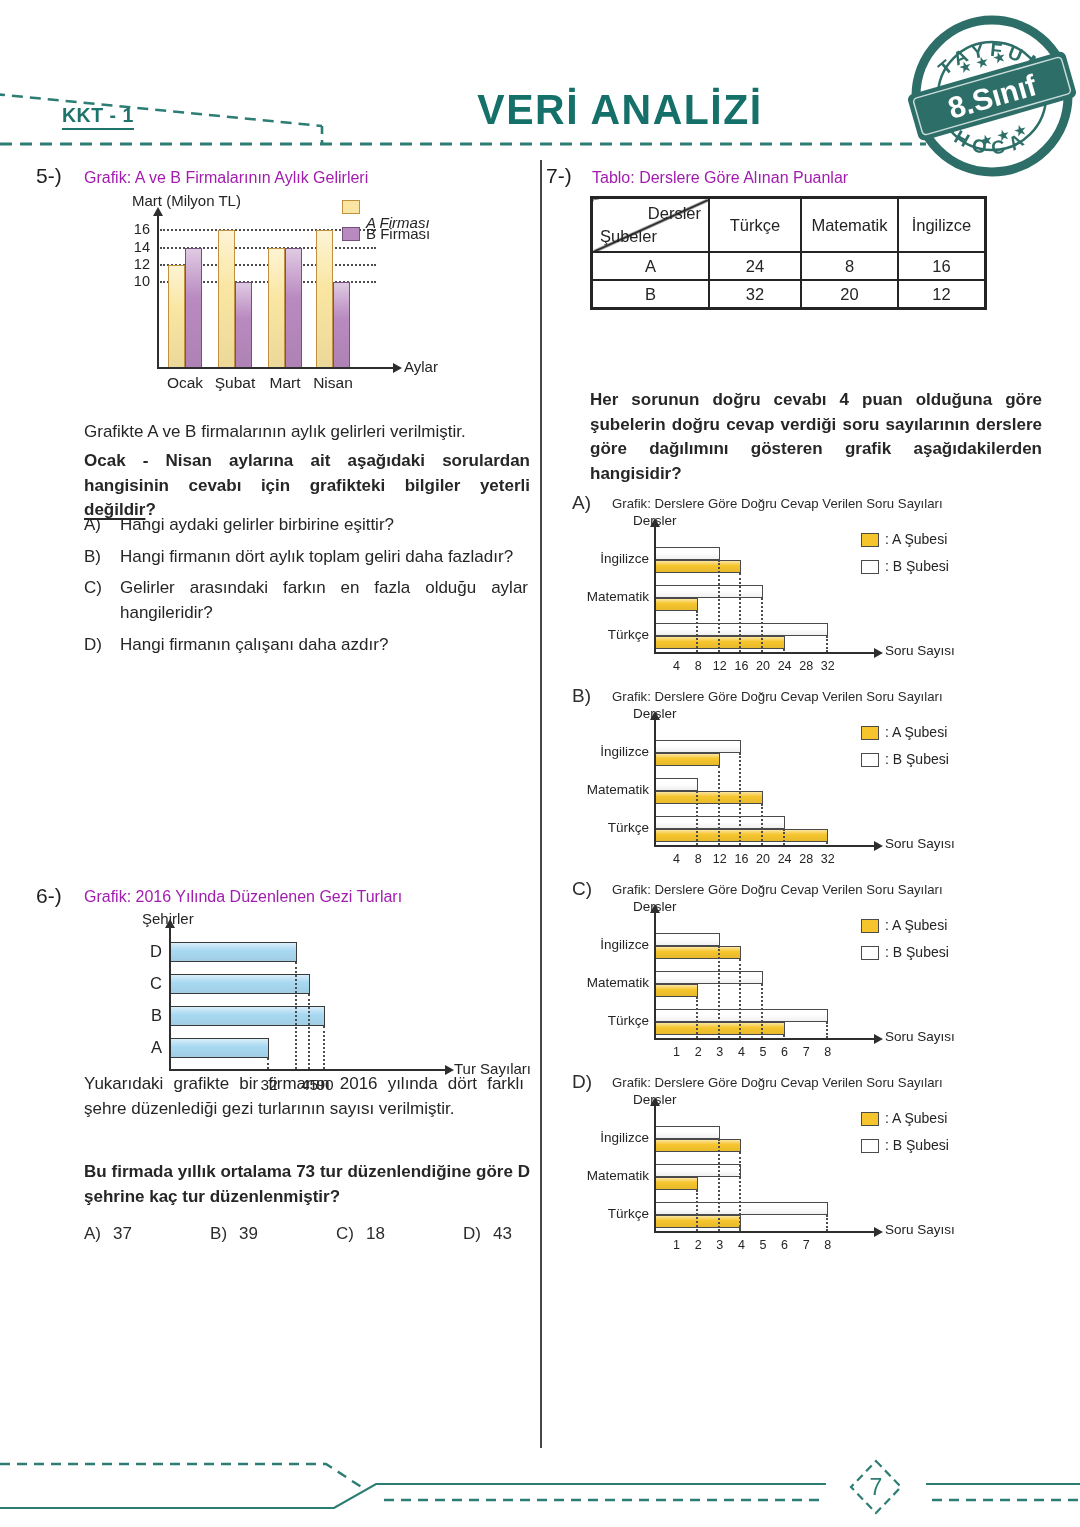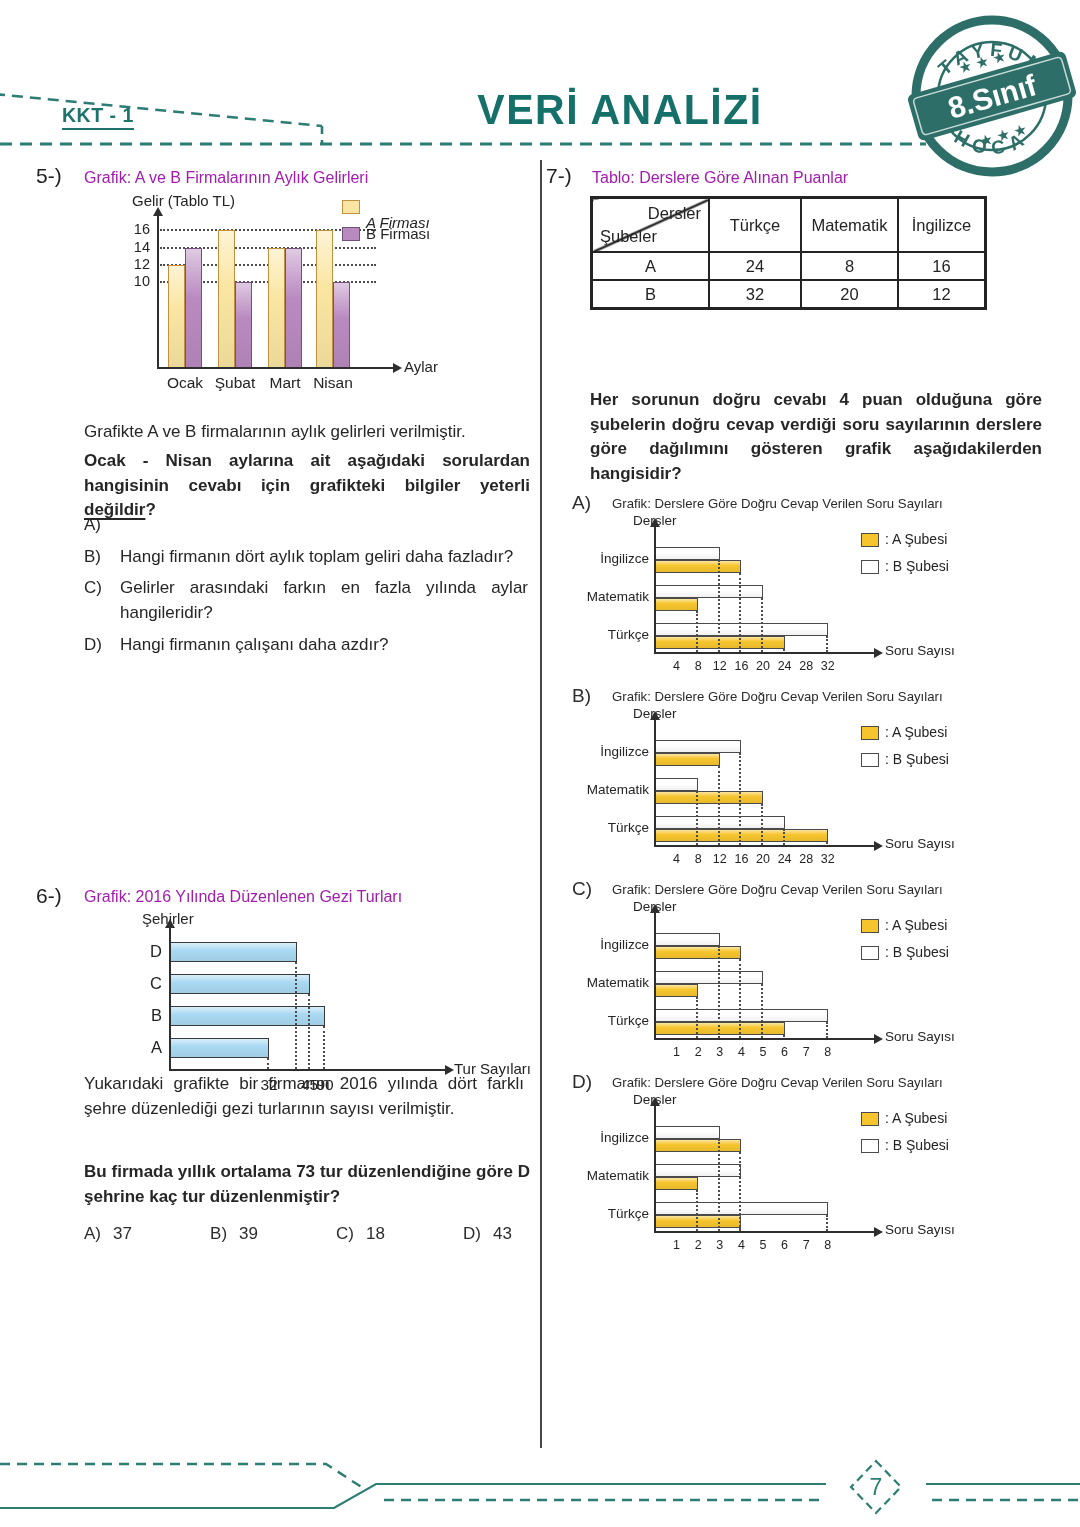--- a/index.html
+++ b/index.html
@@ -117,42 +117,43 @@
       <div class="bar" style="left: 193px; top: 57.6px; width: 17px; height: 120.4px; background-color: rgb(185, 138, 192); border-color: rgb(116, 81, 124);"></div>
       <div class="bar" style="left: 241px; top: 92px; width: 17px; height: 86px; background-color: rgb(185, 138, 192); border-color: rgb(116, 81, 124);"></div>
       <div class="cat-label center" style="left: 61px; top: 184px; width: 64px;">Ocak</div>
       <div class="cat-label center" style="left: 111px; top: 184px; width: 64px;">Şubat</div>
       <div class="cat-label center" style="left: 161px; top: 184px; width: 64px;">Mart</div>
       <div class="cat-label center" style="left: 209px; top: 184px; width: 64px;">Nisan</div>
       <div class="axis" style="left: 65px; top: 26px; width: 2px; height: 152px;"></div>
       <div class="axis" style="left: 65px; top: 177px; width: 236px; height: 2px;"></div>
       <div class="arrow up" style="left: 61px; top: 17px;"></div>
       <div class="arrow right" style="left: 301px; top: 173px;"></div>
-      <div class="chart-axis-title" style="left: 40px; top: 2px;">Gelir (Tablo TL)</div>
+      <div class="chart-axis-title" style="left: 40px; top: 2px;">Mart (Milyon TL)</div>
       <div class="chart-axis-title" style="left: 312px; top: 168px;">Aylar</div>
       <div class="legend-swatch" style="left: 250px; top: 10px; background: rgb(250, 230, 162); border-color: rgb(194, 145, 63);"></div>
       <div class="legend-label" style="left: 274px; top: 24px; font-style: italic;">A Firması</div>
       <div class="legend-swatch" style="left: 250px; top: 37px; background: rgb(185, 138, 192); border-color: rgb(116, 81, 124);"></div>
       <div class="legend-label" style="left: 274px; top: 35px;">B Firması</div>
     </div>
 
   <div class="para bq" style="left:84px;top:449px;width:446px;"><span>Ocak - Nisan aylarına ait aşağıdaki sorulardan hangisinin cevabı için grafikteki bilgiler yeterli </span><span class="u">değildir</span><span>?</span></div>
   <div class="para" style="left:84px;top:420px;width:440px;">Grafikte A ve B firmalarının aylık gelirleri verilmiştir.</div>
 
   <div class="para" style="left:84px;top:513px;width:444px;">
     <div class="opt-row">
       <span class="opt-label">A)</span>
+      <span>Hangi aydaki gelirler birbirine eşittir?</span>
       </div>
     <div class="opt-row">
       <span class="opt-label">B)</span>
       <span>Hangi firmanın dört aylık toplam geliri daha fazladır?</span>
       </div>
     <div class="opt-row">
       <span class="opt-label">C)</span>
-      <span>Gelirler arasındaki farkın en fazla yılında aylar hangileridir?</span>
+      <span>Gelirler arasındaki farkın en fazla olduğu aylar hangileridir?</span>
       </div>
     <div class="opt-row">
       <span class="opt-label">D)</span>
       <span>Hangi firmanın çalışanı daha azdır?</span>
       </div>
   </div>
 
   <div class="qnum" style="left:36px;top:884px;">6-)</div>
   <div class="chart-label" style="left:84px;top:888px;">Grafik: 2016 Yılında Düzenlenen Gezi Turları</div>
   <div class="chart" style="left:92px;top:912px;width:460px;height:192px;">

